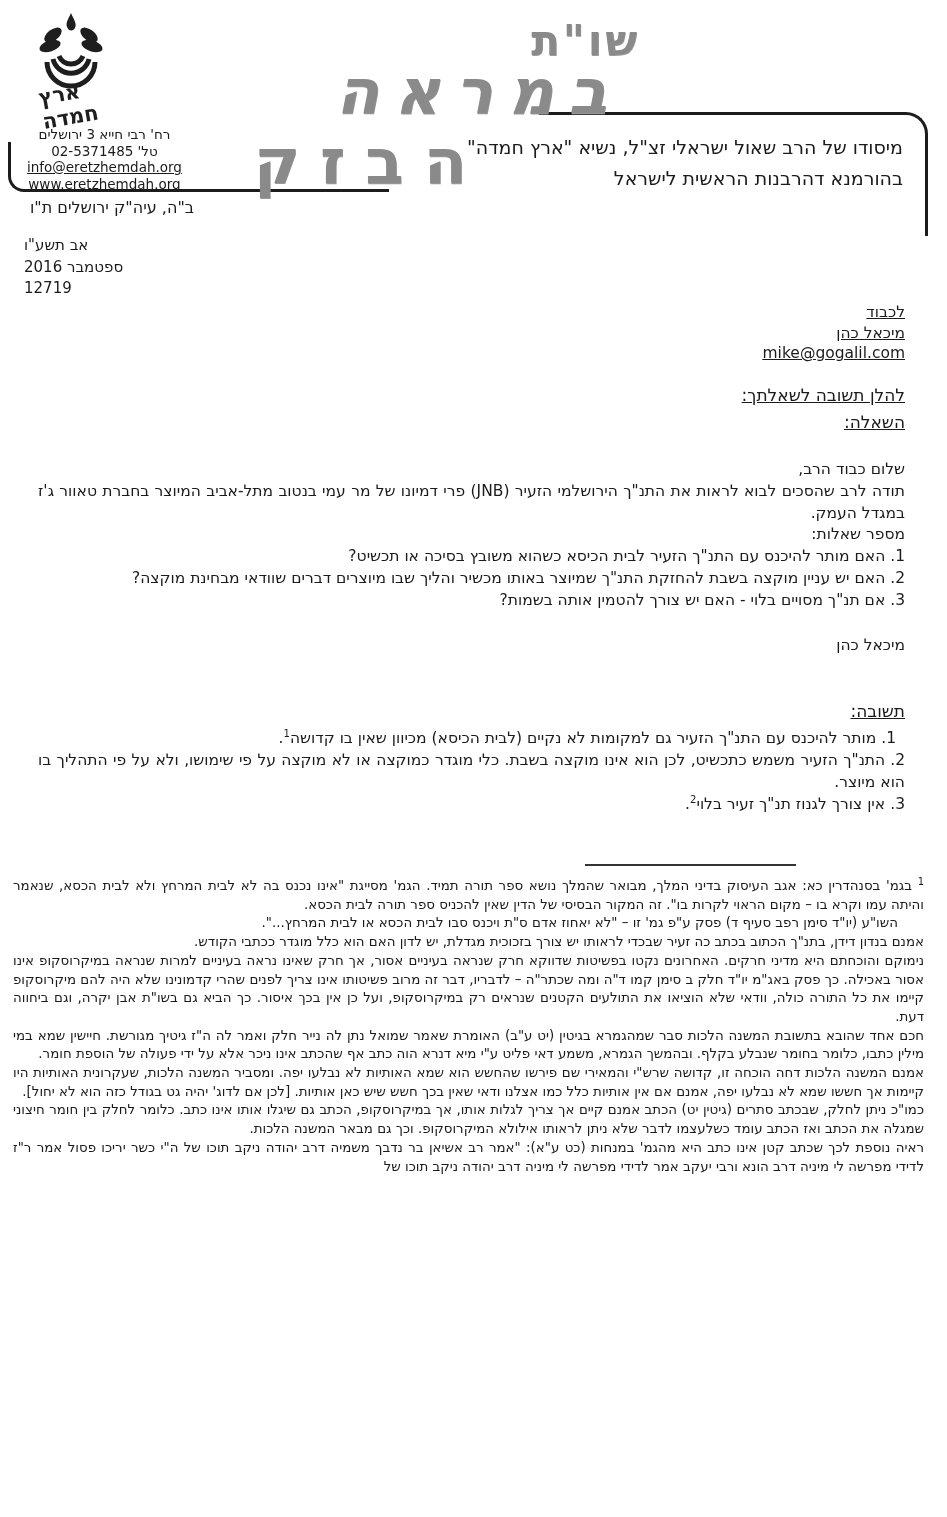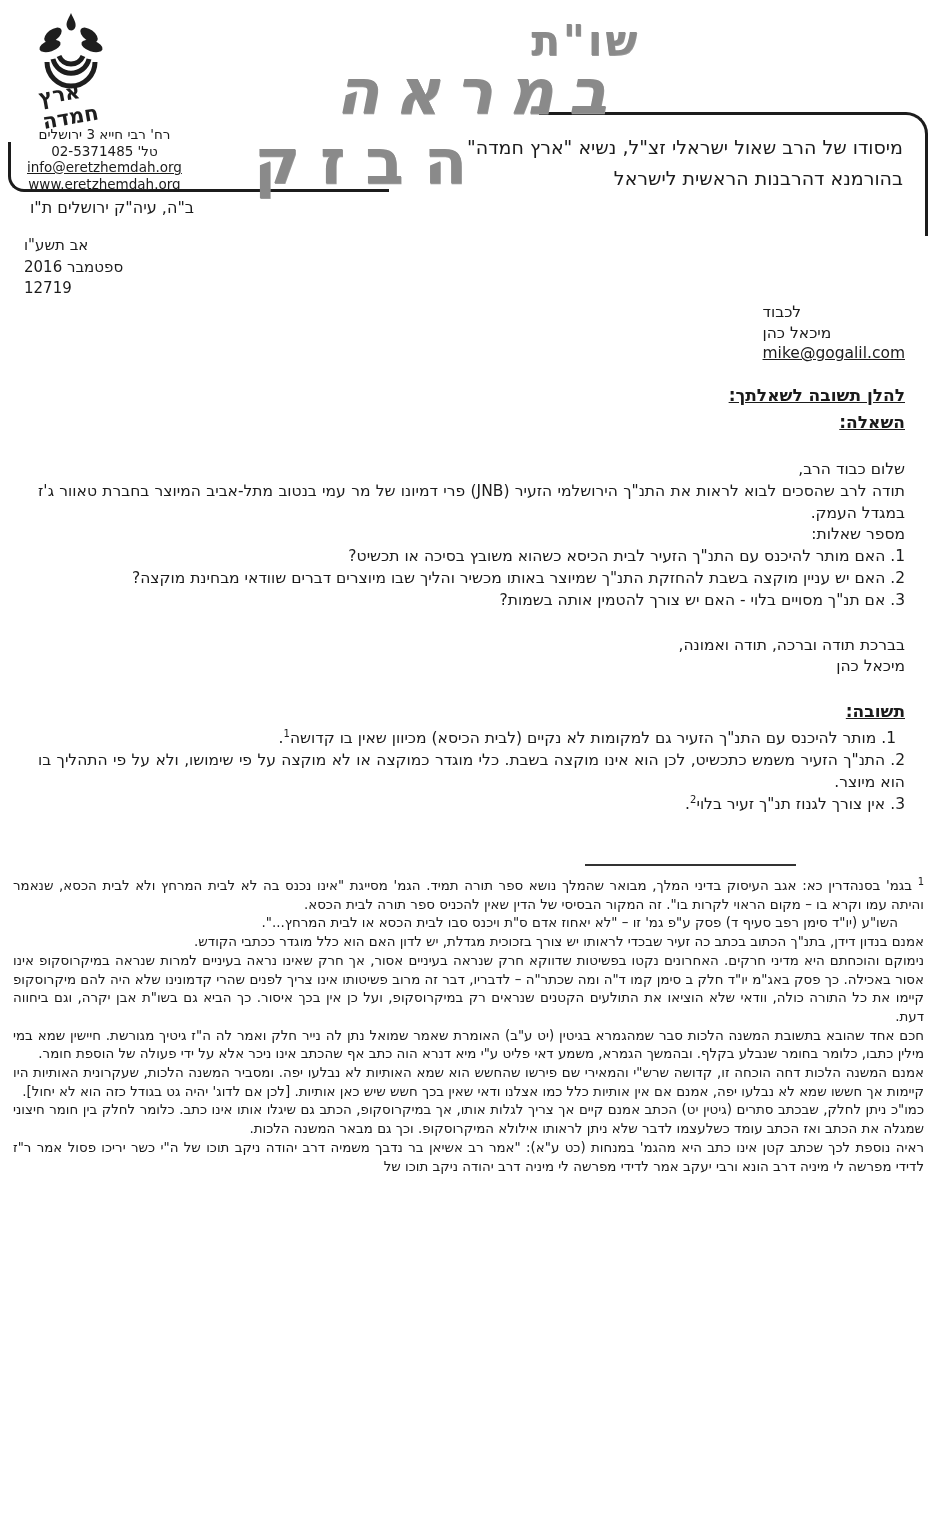--- a/index.html
+++ b/index.html
@@ -20,24 +20,24 @@
                 border-bottom-left-radius:16px;}
   .subtitle{position:absolute;top:132px;right:44px;direction:rtl;text-align:right;
             font-size:19px;line-height:31px;}
   .contact{position:absolute;left:27px;top:126px;direction:rtl;text-align:center;
            font-size:13.5px;line-height:16.5px;}
   .u{text-decoration:underline;}
   .blessing{position:absolute;left:30px;top:198px;direction:rtl;font-size:16px;}
   
   .date-block{position:absolute;left:24px;top:235px;direction:rtl;text-align:left;
               font-size:15px;line-height:21.5px;}
-  .recipient{position:absolute;right:42px;top:302px;direction:rtl;text-align:left;
-             font-size:15.5px;line-height:20.5px;}
+  .recipient{position:absolute;right:42px;top:302px;direction:rtl;text-align:right;
+             font-size:15.5px;line-height:20.5px;text-decoration:underline;}
   
-  .h-ul{position:absolute;right:42px;direction:rtl;font-weight:700;font-size:17px;
+  .h-ul{position:absolute;right:42px;direction:rtl;font-weight:400;font-size:17px;
         text-decoration:underline;}
   .h-intro{top:385px;}
   .h-question{top:412px;}
   .h-answer{top:701px;}
   
   .q-block{position:absolute;top:447px;right:42px;left:38px;direction:rtl;
            text-align:justify;font-size:15.5px;line-height:21.8px;margin-top:12px;}
   .q-gap{height:23px;}
   .a-block{position:absolute;top:727px;right:42px;left:38px;direction:rtl;
            text-align:justify;font-size:15.5px;line-height:22px;}
@@ -107,21 +107,20 @@
   <div class="h-ul h-question">השאלה:</div>
 
   <div class="q-block">
     <div>שלום כבוד הרב,</div>
     <div>תודה לרב שהסכים לבוא לראות את התנ"ך הירושלמי הזעיר (JNB) פרי דמיונו של מר עמי בנטוב מתל-אביב המיוצר בחברת טאוור ג'ז במגדל העמק.</div>
     <div>מספר שאלות:</div>
     <div>1. האם מותר להיכנס עם התנ"ך הזעיר לבית הכיסא כשהוא משובץ בסיכה או תכשיט?</div>
     <div>2. האם יש עניין מוקצה בשבת להחזקת התנ"ך שמיוצר באותו מכשיר והליך שבו מיוצרים דברים שוודאי מבחינת מוקצה?</div>
     <div>3. אם תנ"ך מסויים בלוי - האם יש צורך להטמין אותה בשמות?</div>
     <div class="q-gap"></div>
-    <div>בברכת תודה וברכה, תודה ואמונה,</div>
     <div>מיכאל כהן</div>
   </div>
 
   <div class="h-ul h-answer">תשובה:</div>
 
   <div class="a-block">
     <div class="ans-item ans-first">
       <span class="num">1.</span><span>מותר להיכנס עם התנ"ך הזעיר גם למקומות לא נקיים (לבית הכיסא) מכיוון שאין בו קדושה</span><sup class="fnref">1</sup><span>.</span>
     </div>
     <div class="ans-item">

